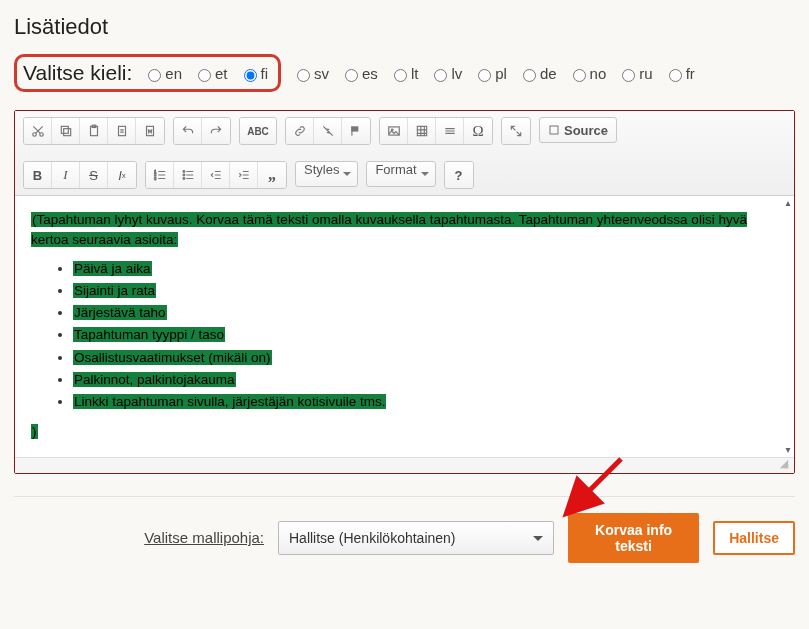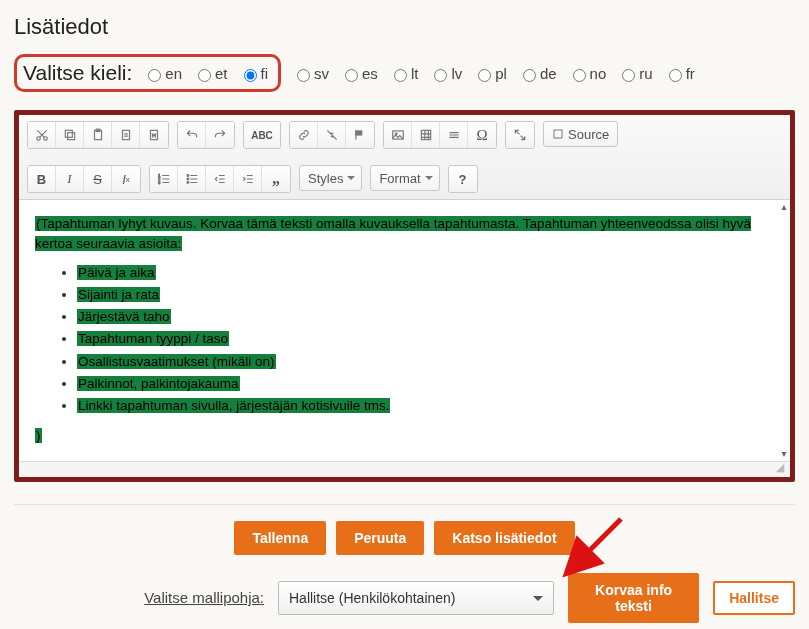--- a/index.html
+++ b/index.html
@@ -40,21 +40,21 @@
   .lang-opt {
     display: inline-flex;
     align-items: flex-end;
     gap: 4px;
     margin-left: 10px;
     color: #444;
   }
   .lang-opt input { margin: 0; }
   
   .editor-wrap {
-    border: 5px solid #7f1d1d;
+    border: 1px solid #7f1d1d;
     background: #f5f5f5;
     border-radius: 2px;
   }
   .toolbar {
     padding: 6px 8px;
     display: flex;
     flex-wrap: wrap;
     gap: 8px;
     border-bottom: 1px solid #d0d0d0;
     background: linear-gradient(#fafafa,#efefef);
@@ -79,21 +79,20 @@
     background: linear-gradient(#ffffff,#f3f3f3);
   }
   .tb-btn:last-child { border-right: none; }
   .tb-btn svg { display:block; }
   .tb-select {
     height: 26px;
     border: 1px solid #c8c8c8;
     border-radius: 3px;
     background: linear-gradient(#ffffff,#f3f3f3);
     display: flex;
-    align-items: center;
     padding: 0 18px 0 8px;
     font-size: 13px;
     color: #555;
     position: relative;
   }
   .tb-select::after {
     content: "";
     position: absolute;
     right: 6px;
     top: 50%;
@@ -105,20 +104,21 @@
     height: 26px;
     border: 1px solid #c8c8c8;
     border-radius: 3px;
     background: linear-gradient(#ffffff,#f3f3f3);
     display:flex;
     align-items:center;
     gap:4px;
     padding:0 8px;
     font-size:13px;
     color:#555;
+    font-weight:bold;
   }
   .editor-body {
     background: #fff;
     padding: 14px 16px;
     font-size: 13.5px;
     line-height: 1.5;
     color: #333;
     min-height: 240px;
     position: relative;
   }
@@ -458,25 +458,20 @@
     </ul>
     <p style="margin:6px 0 0 0"><mark>)</mark></p>
     <span class="scroll-dn">▾</span>
   </div>
   <div class="resize-grip"></div>
 </div>
 
 <hr class="sep">
 
 <div style="position:relative">
-  <div class="action-row">
-    <button class="btn-orange">Tallenna</button>
-    <button class="btn-orange">Peruuta</button>
-    <button class="btn-orange">Katso lisätiedot</button>
-  </div>
 
 
   <div class="tmpl-row">
     <div class="tmpl-label">Valitse mallipohja:</div>
     <div class="tmpl-select">
         <span>Hallitse (Henkilökohtainen)</span>
       </div>
     <button class="btn-orange">Korvaa info teksti</button>
     <button class="btn-orange-outline">Hallitse</button>
   </div>

